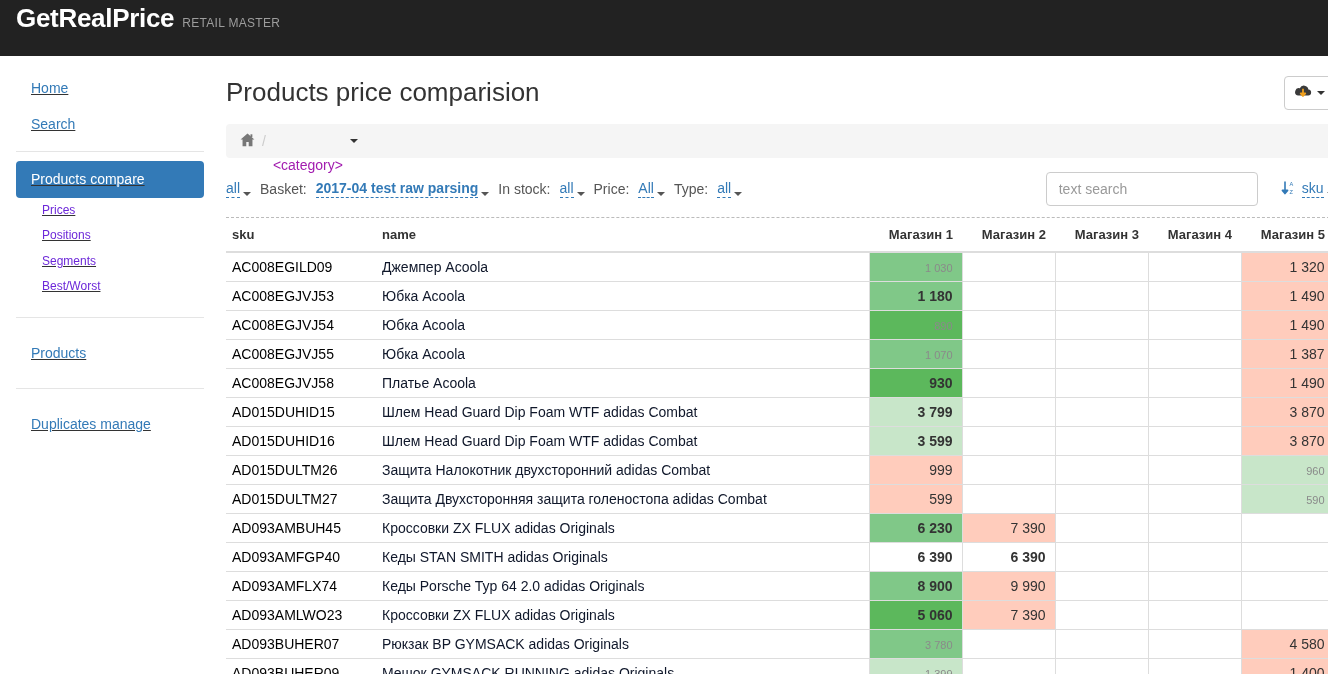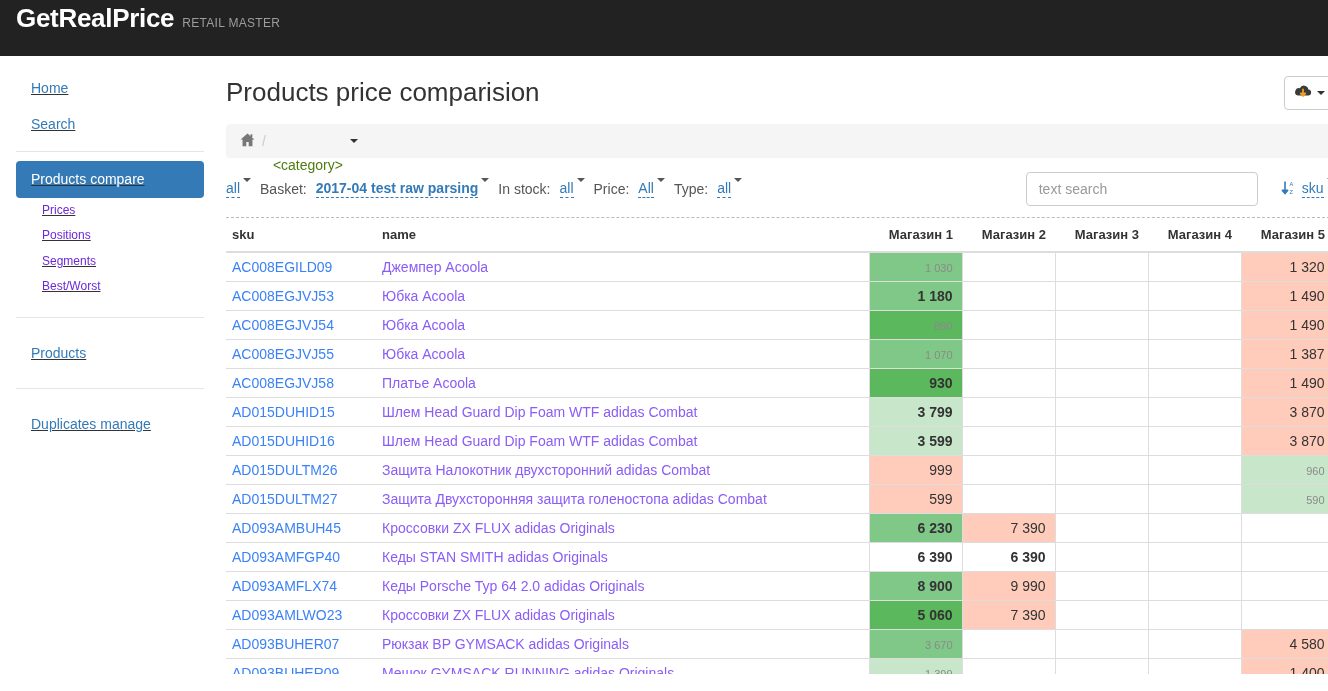--- a/index.html
+++ b/index.html
@@ -49,39 +49,39 @@
   .caret { width:0;height:0;border-left:4px solid transparent;border-right:4px solid transparent;
            border-top:4px solid #333; display:inline-block; }
 
   
   .breadcrumb {
     background:#f5f5f5; border-radius:4px; height:34px;
     margin:8px 0 0 6px; display:flex; align-items:center; padding:0 14px; gap:7px;
     font-size:14px;
   }
   .crumb-sep { color:#ccc; }
-  .crumb-link { color:#4d7c0f; text-decoration:none;margin-top:48px; }
+  .crumb-link { color:#a21caf; text-decoration:none;margin-top:48px; }
 
   
   .filterbar {
     margin:14px 0 0 6px; padding:0 0 11px 0;
     border-bottom:1px dashed #bbb;
     display:flex; align-items:center; gap:9px; font-size:14px; color:#555;
     position:relative;
   }
   .dd { color:#337ab7; border-bottom:1px dashed #337ab7; text-decoration:none;
         cursor:pointer; padding-bottom:1px; }
   .dd.strong { font-weight:bold; }
-  .dd-wrap { display:inline-flex; align-items:flex-start; gap:3px; }
+  .dd-wrap { display:inline-flex; align-items:flex-end; gap:3px; }
   .caret-sm { width:0;height:0;border-left:4px solid transparent;border-right:4px solid transparent;
               border-top:4px solid #555; display:inline-block; position:relative; top:-2px;}
   .flt-label { color:#555; }
   .spacer { flex:1 1 auto; }
   .search-input {
-    width:232px; height:34px; border:1px solid #ccc; border-radius:4px;
+    width:212px; height:34px; border:1px solid #ccc; border-radius:4px;
     padding:0 12px; font-size:14px; color:#555; outline:none;
     font-family:"Liberation Sans", sans-serif;
   }
   .search-input::placeholder { color:#999; }
   .sortbox { display:flex; align-items:center; gap:5px; margin-left:14px; }
   .sort-icon { color:#337ab7; }
 
   
   table.cmp { border-collapse:collapse; width:1108px; margin-left:6px; table-layout:fixed; }
   table.cmp th {
@@ -89,22 +89,22 @@
     padding:9px 9px 9px 6px; border-bottom:2px solid #ddd; vertical-align:bottom;
   }
   table.cmp th.num, table.cmp td.num { text-align:right; padding-right:9px; }
   table.cmp td {
     font-size:14px; padding:6px 6px; border-bottom:1px solid #ddd;
     height:27px; white-space:nowrap; overflow:hidden;
   }
   .col-sku  { width:150px; }
   .col-name { width:493px; }
   .col-store{ width:93px; }
-  td.sku { color:#3b82f6; font-size:13.5px; }
-  td.name a { color:#8b5cf6; text-decoration:none; }
+  td.sku { color:#000000; font-size:13.5px; }
+  td.name a { color:#0f172a; text-decoration:none; }
   td.price { border-left:1px solid #ddd; border-right:1px solid #ddd; }
 
   
   .c-green-dark  { background:#5cb85c; }
   .c-green-mid   { background:#80c888; }
   .c-green-pale  { background:#c8e6c9;margin-left:30px; }
   .c-salmon      { background:#ffccbc; }
   .c-none        { background:#fff; }
 
   
@@ -357,21 +357,21 @@
               <td class="name"><a href="#">Кроссовки ZX FLUX adidas Originals</a></td>
               <td class="price num c-green-dark"><span class="t-bold">5 060</span></td>
               <td class="price num c-salmon"><span class="t-norm">7 390</span></td>
               <td class="price num c-none"><span class="t-norm"></span></td>
               <td class="price num c-none"><span class="t-norm"></span></td>
               <td class="price num c-none"><span class="t-norm"></span></td>
             </tr>
             <tr>
               <td class="sku">AD093BUHER07</td>
               <td class="name"><a href="#">Рюкзак BP GYMSACK adidas Originals</a></td>
-              <td class="price num c-green-mid"><span class="t-dim">3 670</span></td>
+              <td class="price num c-green-mid"><span class="t-dim">3 780</span></td>
               <td class="price num c-none"><span class="t-norm"></span></td>
               <td class="price num c-none"><span class="t-norm"></span></td>
               <td class="price num c-none"><span class="t-norm"></span></td>
               <td class="price num c-salmon"><span class="t-norm">4 580</span></td>
             </tr>
             <tr>
               <td class="sku">AD093BUHER09</td>
               <td class="name"><a href="#">Мешок GYMSACK RUNNING adidas Originals</a></td>
               <td class="price num c-green-pale"><span class="t-dim">1 399</span></td>
               <td class="price num c-none"><span class="t-norm"></span></td>

